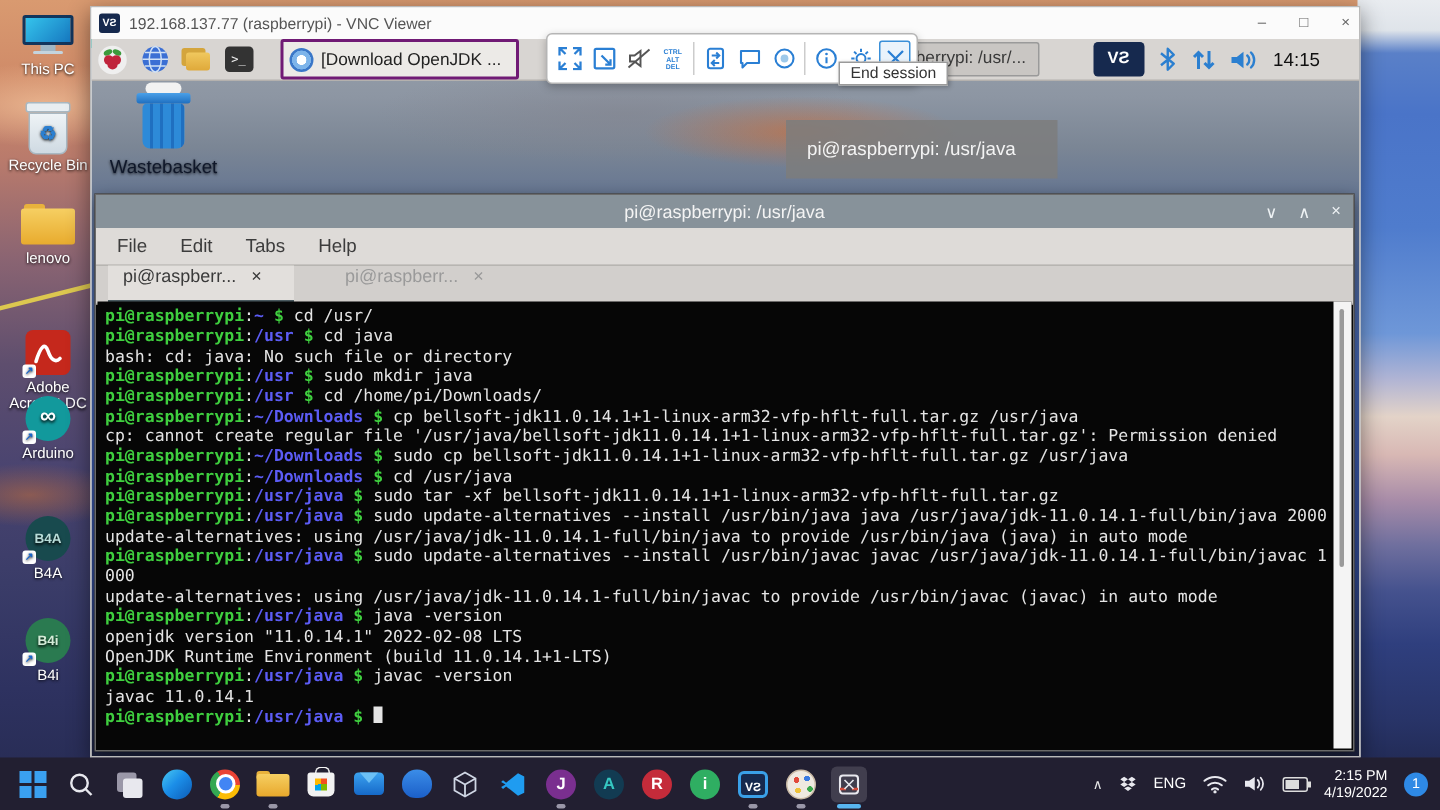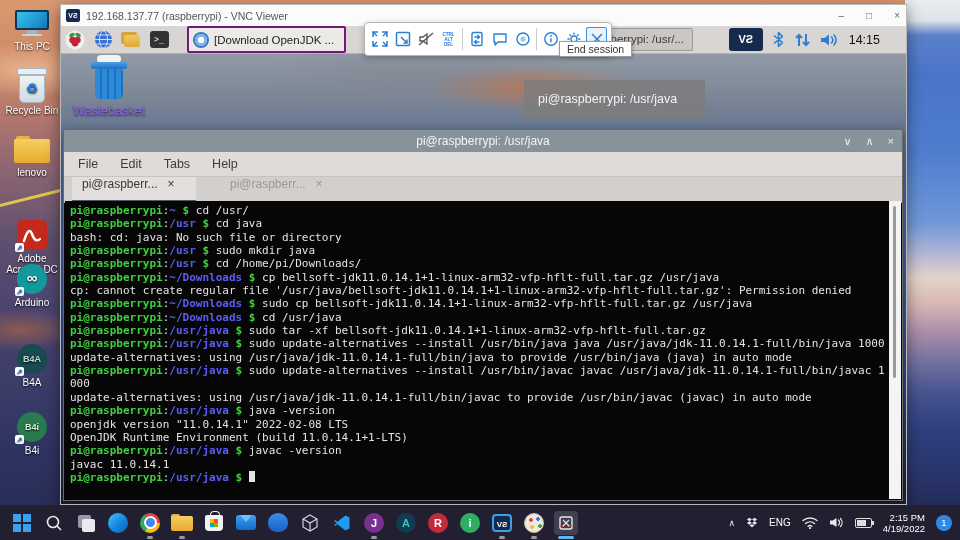--- a/index.html
+++ b/index.html
@@ -89,21 +89,21 @@
   .vtb svg{display:block;}
   .vtb.cad{flex-direction:column;color:#2a7fd4;font-size:4.6px;font-weight:bold;line-height:5px;}
   .vtb.active{border:1px solid #3a8fd8;background:#eaf3fb;border-radius:2px;box-sizing:border-box;}
   .vsep{width:1px;height:22px;background:#ccc;margin:0 2px;}
   .tooltip{position:absolute;left:498px;top:36px;z-index:40;background:#fff;border:1px solid #9a9a9a;
     font-size:10.5px;color:#333;padding:1px 7px;box-shadow:1px 1px 3px rgba(0,0,0,.25);}
   .preview{position:absolute;left:463px;top:54px;width:167px;height:39px;z-index:20;
     background:rgba(125,125,125,.85);color:#f4f4f4;font-size:12.5px;line-height:39px;padding-left:14px;}
 
   
-  .wastebasket{position:absolute;left:8px;top:32px;width:80px;text-align:center;color:#8b5cf6;
+  .wastebasket{position:absolute;left:8px;top:32px;width:80px;text-align:center;color:#0f172a;
     font-size:12.5px;text-shadow:0 1px 2px rgba(0,0,0,.8);}
   .wb-ic{width:38px;height:44px;margin:0 auto 2px;position:relative;}
   .wb-ic .paper{position:absolute;left:7px;top:-3px;width:24px;height:8px;background:#f2f2f2;border-radius:4px;}
   .wb-ic .lid{position:absolute;left:1px;top:4px;width:36px;height:7px;background:linear-gradient(180deg,#4aa0e8,#1f6fc0);border-radius:2px;}
   .wb-ic .bod{position:absolute;left:5px;top:11px;width:28px;height:30px;border-radius:3px 3px 5px 5px;
     background:repeating-linear-gradient(90deg,#2d8ad8 0 5px,#1f6fc0 5px 7px);}
 
   
   .terminal{position:absolute;left:2px;top:103px;width:840px;height:372px;background:#060606;
     border:1px solid #6a6a6a;box-sizing:border-box;box-shadow:0 3px 10px rgba(0,0,0,.4);}
@@ -345,21 +345,21 @@
             <div class="tline"><span class="tg">pi@raspberrypi</span><span class="tw">:</span><span class="tb">~</span><span class="tg"> $ </span><span class="tw">cd /usr/</span></div>
             <div class="tline"><span class="tg">pi@raspberrypi</span><span class="tw">:</span><span class="tb">/usr</span><span class="tg"> $ </span><span class="tw">cd java</span></div>
             <div class="tline"><span class="tw">bash: cd: java: No such file or directory</span></div>
             <div class="tline"><span class="tg">pi@raspberrypi</span><span class="tw">:</span><span class="tb">/usr</span><span class="tg"> $ </span><span class="tw">sudo mkdir java</span></div>
             <div class="tline"><span class="tg">pi@raspberrypi</span><span class="tw">:</span><span class="tb">/usr</span><span class="tg"> $ </span><span class="tw">cd /home/pi/Downloads/</span></div>
             <div class="tline"><span class="tg">pi@raspberrypi</span><span class="tw">:</span><span class="tb">~/Downloads</span><span class="tg"> $ </span><span class="tw">cp bellsoft-jdk11.0.14.1+1-linux-arm32-vfp-hflt-full.tar.gz /usr/java</span></div>
             <div class="tline"><span class="tw">cp: cannot create regular file '/usr/java/bellsoft-jdk11.0.14.1+1-linux-arm32-vfp-hflt-full.tar.gz': Permission denied</span></div>
             <div class="tline"><span class="tg">pi@raspberrypi</span><span class="tw">:</span><span class="tb">~/Downloads</span><span class="tg"> $ </span><span class="tw">sudo cp bellsoft-jdk11.0.14.1+1-linux-arm32-vfp-hflt-full.tar.gz /usr/java</span></div>
             <div class="tline"><span class="tg">pi@raspberrypi</span><span class="tw">:</span><span class="tb">~/Downloads</span><span class="tg"> $ </span><span class="tw">cd /usr/java</span></div>
             <div class="tline"><span class="tg">pi@raspberrypi</span><span class="tw">:</span><span class="tb">/usr/java</span><span class="tg"> $ </span><span class="tw">sudo tar -xf bellsoft-jdk11.0.14.1+1-linux-arm32-vfp-hflt-full.tar.gz</span></div>
-            <div class="tline"><span class="tg">pi@raspberrypi</span><span class="tw">:</span><span class="tb">/usr/java</span><span class="tg"> $ </span><span class="tw">sudo update-alternatives --install /usr/bin/java java /usr/java/jdk-11.0.14.1-full/bin/java 1000</span></div>
+            <div class="tline"><span class="tg">pi@raspberrypi</span><span class="tw">:</span><span class="tb">/usr/java</span><span class="tg"> $ </span><span class="tw">sudo update-alternatives --install /usr/bin/java java /usr/java/jdk-11.0.14.1-full/bin/java 2000</span></div>
             <div class="tline"><span class="tw">update-alternatives: using /usr/java/jdk-11.0.14.1-full/bin/java to provide /usr/bin/java (java) in auto mode</span></div>
             <div class="tline"><span class="tg">pi@raspberrypi</span><span class="tw">:</span><span class="tb">/usr/java</span><span class="tg"> $ </span><span class="tw">sudo update-alternatives --install /usr/bin/javac javac /usr/java/jdk-11.0.14.1-full/bin/javac 1</span></div>
             <div class="tline"><span class="tw">000</span></div>
             <div class="tline"><span class="tw">update-alternatives: using /usr/java/jdk-11.0.14.1-full/bin/javac to provide /usr/bin/javac (javac) in auto mode</span></div>
             <div class="tline"><span class="tg">pi@raspberrypi</span><span class="tw">:</span><span class="tb">/usr/java</span><span class="tg"> $ </span><span class="tw">java -version</span></div>
             <div class="tline"><span class="tw">openjdk version "11.0.14.1" 2022-02-08 LTS</span></div>
             <div class="tline"><span class="tw">OpenJDK Runtime Environment (build 11.0.14.1+1-LTS)</span></div>
             <div class="tline"><span class="tg">pi@raspberrypi</span><span class="tw">:</span><span class="tb">/usr/java</span><span class="tg"> $ </span><span class="tw">javac -version</span></div>
             <div class="tline"><span class="tw">javac 11.0.14.1</span></div>
             <div class="tline"><span class="tg">pi@raspberrypi</span><span class="tw">:</span><span class="tb">/usr/java</span><span class="tg"> $ </span><span class="cursor"></span></div>

